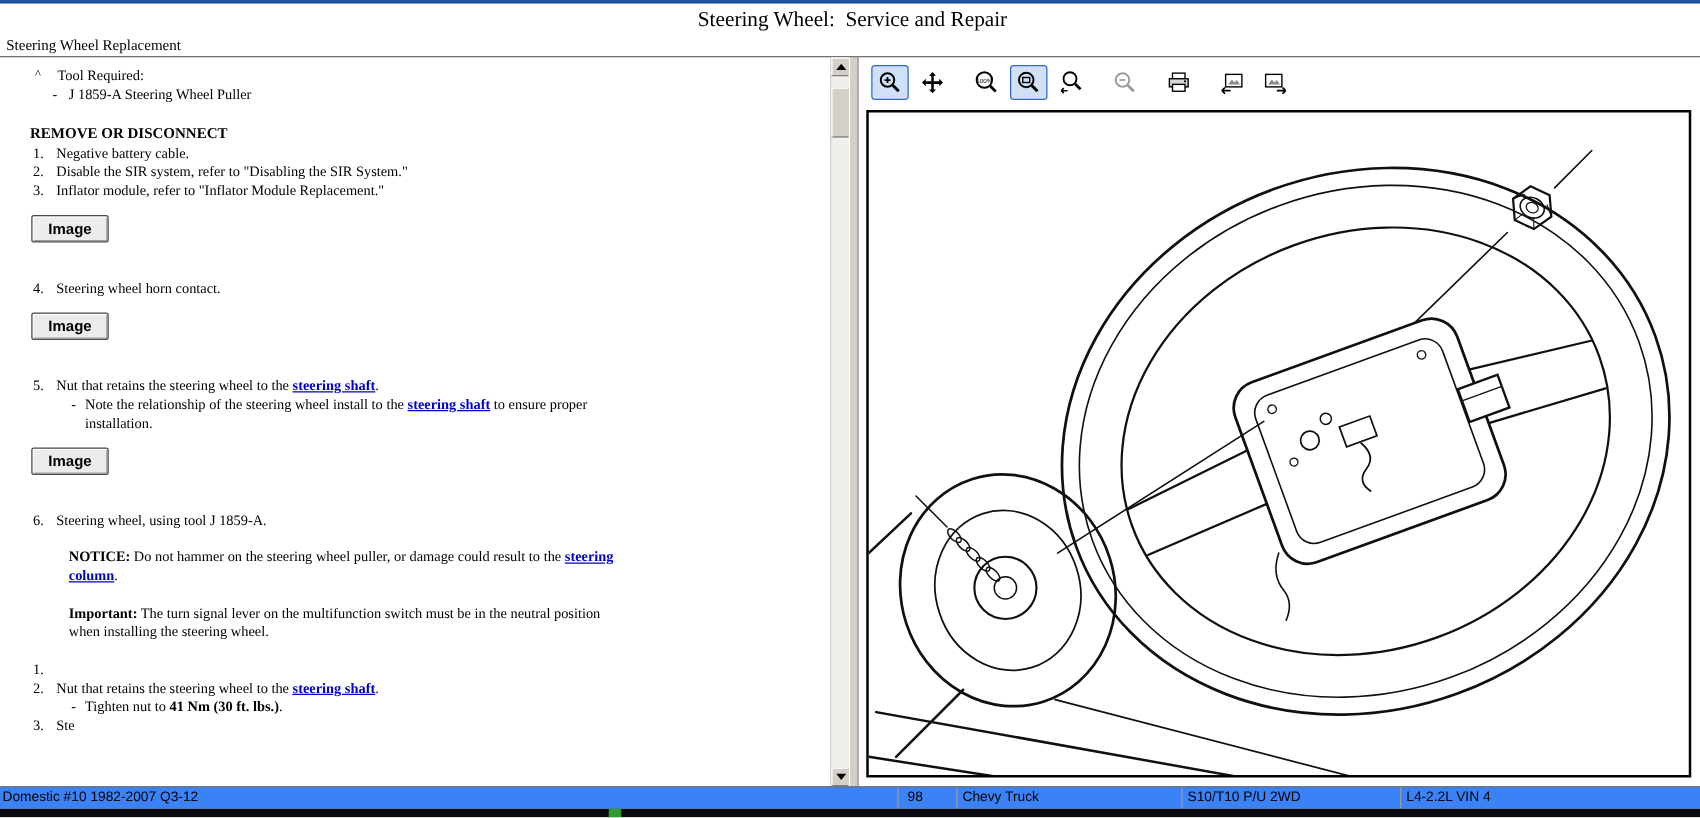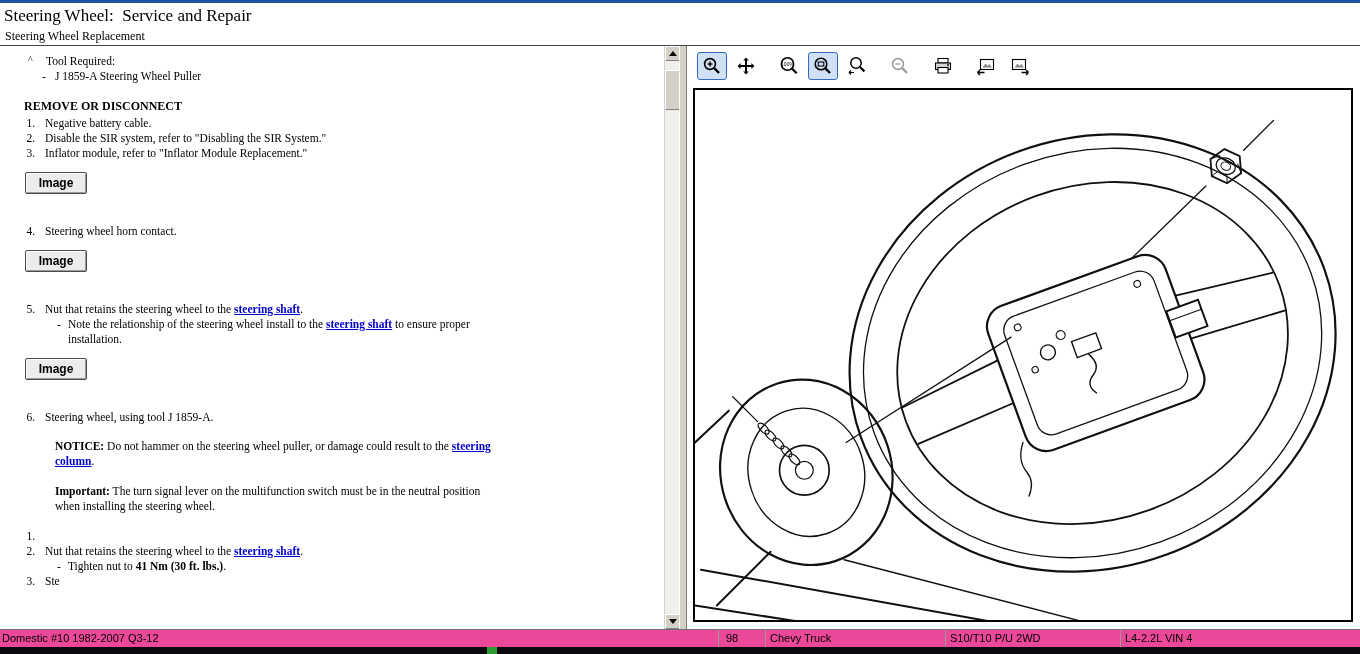--- a/index.html
+++ b/index.html
@@ -6,21 +6,21 @@
   html,body { width:1360px; height:654px; }
   body { font-family:"Liberation Serif", serif; background:#fff; overflow:hidden; }
   .app { position:relative; width:1360px; height:654px; background:#fff; overflow:hidden; }
 
   
   .top-edge { position:absolute; top:0; left:0; width:1360px; height:3px; background:#1e50a0; }
 
   
   .header { position:absolute; top:3px; left:0; width:1360px; height:43px; background:#fff;
             border-bottom:1px solid #444; padding-left:4px; }
-  .page-title { font-size:17px; color:#000; margin-top:3px; white-space:pre; }
+  .page-title { font-size:17px; color:#000; margin-top:3px; white-space:pre;text-align:center; }
   .page-subtitle { font-size:12px; color:#000; margin-top:3px; margin-left:1px; }
 
   
   .doc-panel { position:absolute; left:0; top:46px; width:664px; height:583px; overflow:hidden;
                font-size:11.5px; line-height:15px; color:#000; background:#fff; }
   .caret-marker { position:absolute; left:28px; top:8px; font-size:10px; line-height:12px; }
   .tool-label { margin:8px 0 0 46px; }
   .tool-item { margin-left:42px; display:flex; }
   .tool-item .dash { width:13px; flex:none; }
   h3.sect { font-size:12px; font-weight:bold; margin:15px 0 2px 24px; font-family:"Liberation Serif", serif; }
@@ -63,21 +63,21 @@
             border:1px solid transparent; border-radius:3px; margin-right:4px; background:transparent; cursor:pointer; color:#000; }
   .tb-btn.sel { border:1px solid #316ac5; background:#cfe0f7; }
   .tb-btn.disabled { opacity:0.38; }
   .tb-gap { width:9px; flex:none; }
   .tb-btn svg { display:block; }
 
   .frame { position:absolute; left:6px; top:42px; width:660px; height:534px; border:2px solid #000; background:#fff; }
   .frame svg { width:100%; height:100%; display:block; }
 
   
-  .statusbar { position:absolute; left:0; top:629px; width:1360px; height:18px; background:#ec4899;
+  .statusbar { position:absolute; left:0; top:629px; width:1360px; height:18px; background:#3b82f6;
                border-top:1px solid #6f6f6f; display:flex; font-family:"Liberation Sans", sans-serif;
                font-size:11px; color:#000; }
   .st-cell { border-right:1px solid #9a9a9a; padding:2px 0 0 4px; white-space:nowrap; overflow:hidden; }
   .st-c1 { width:719px; padding-left:2px; } .st-c2 { width:47px; padding-left:7px; }
   .st-c3 { width:180px; } .st-c4 { width:175px; } .st-c5 { width:239px; border-right:none; }
 
   
   .taskbar-strip { position:absolute; left:0; top:647px; width:1360px; height:7px; background:#0a0a10; }
   .green-frag { position:absolute; left:487px; top:0; width:10px; height:7px; background:#2e9b33; }
 </style>

